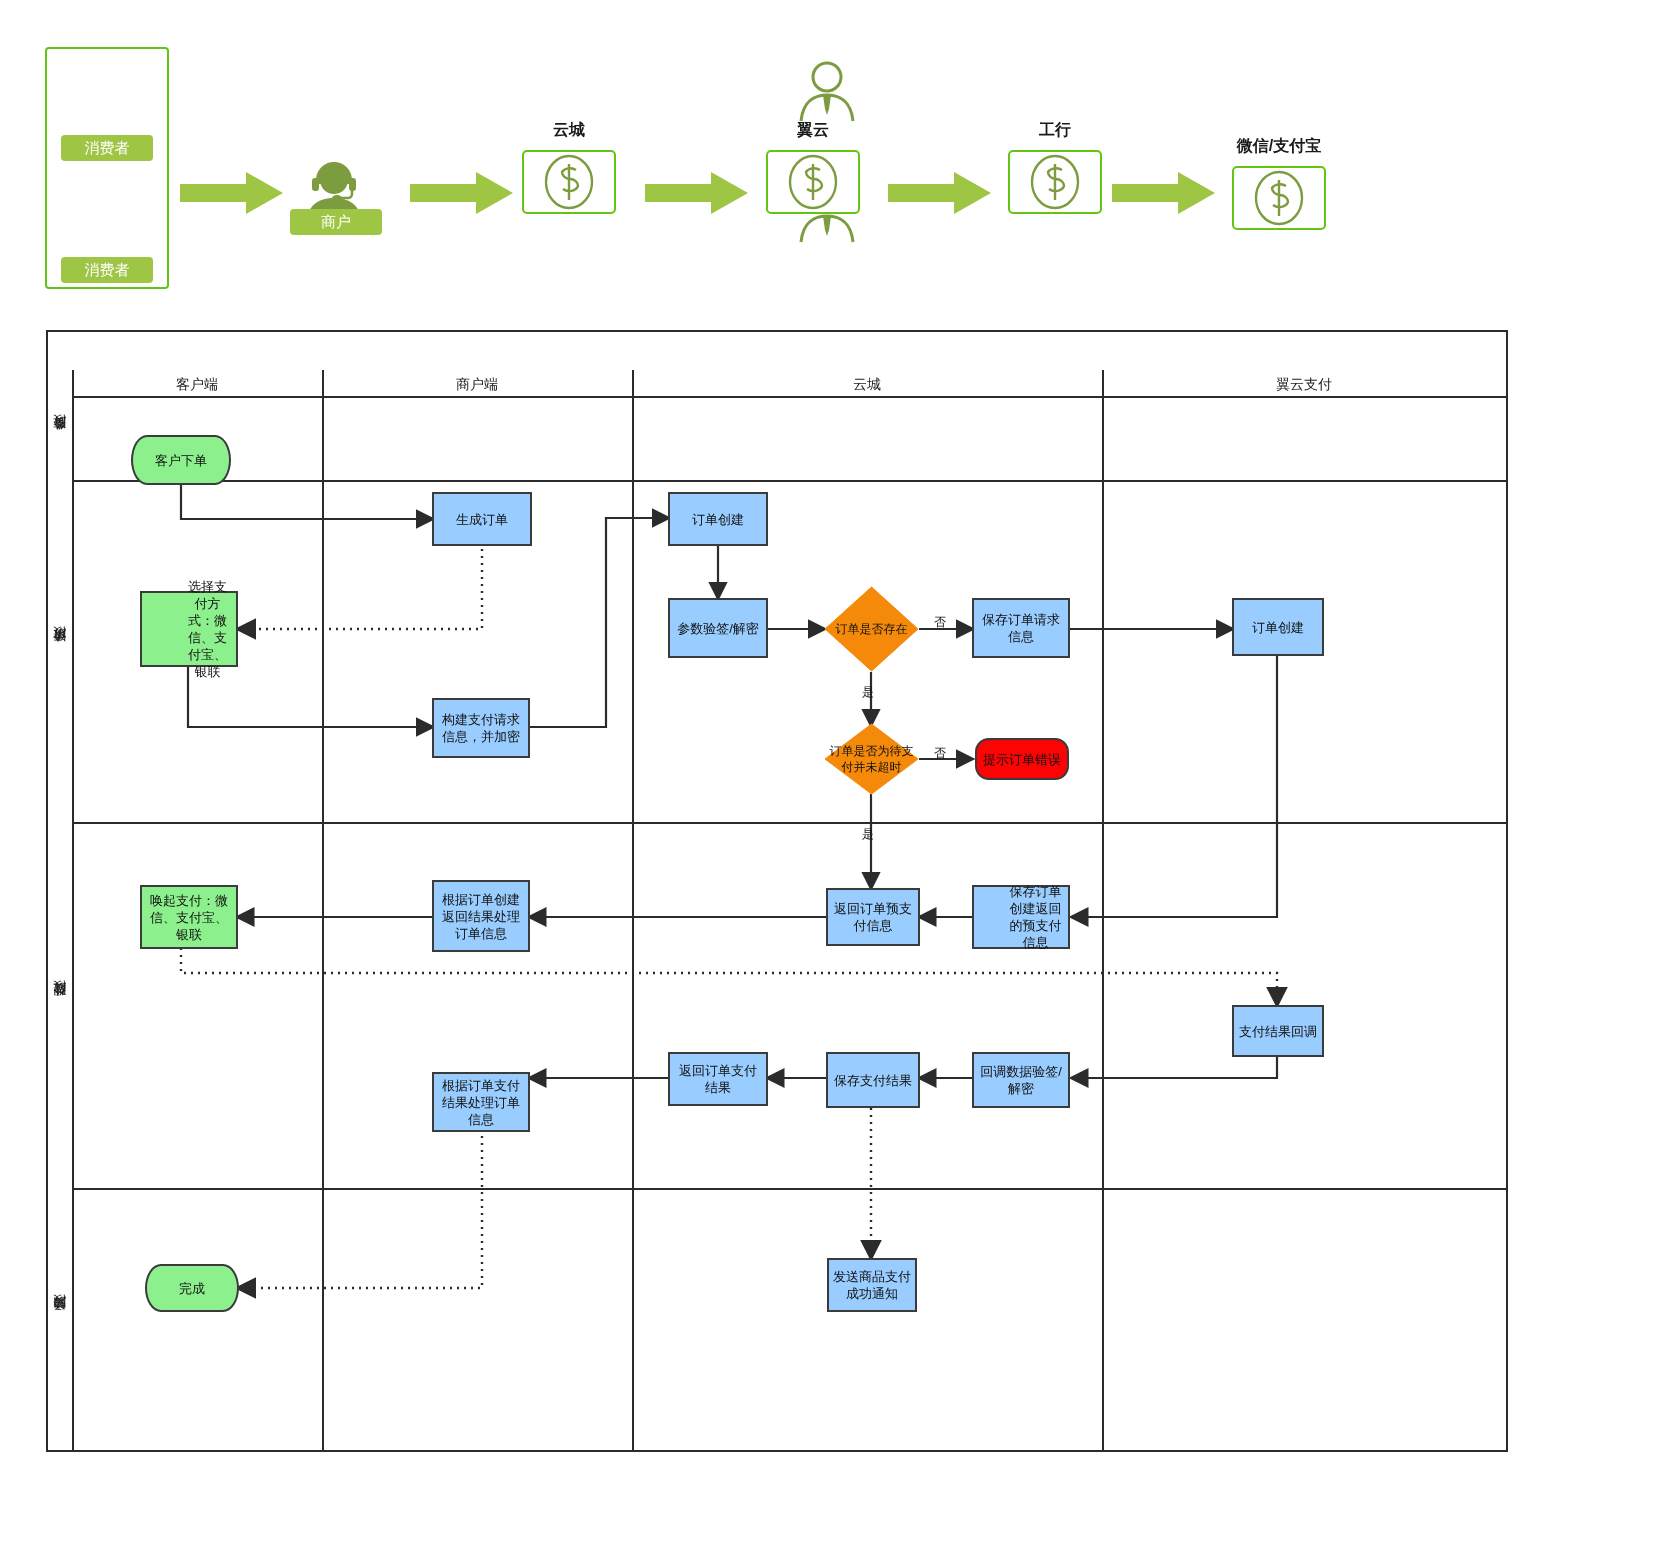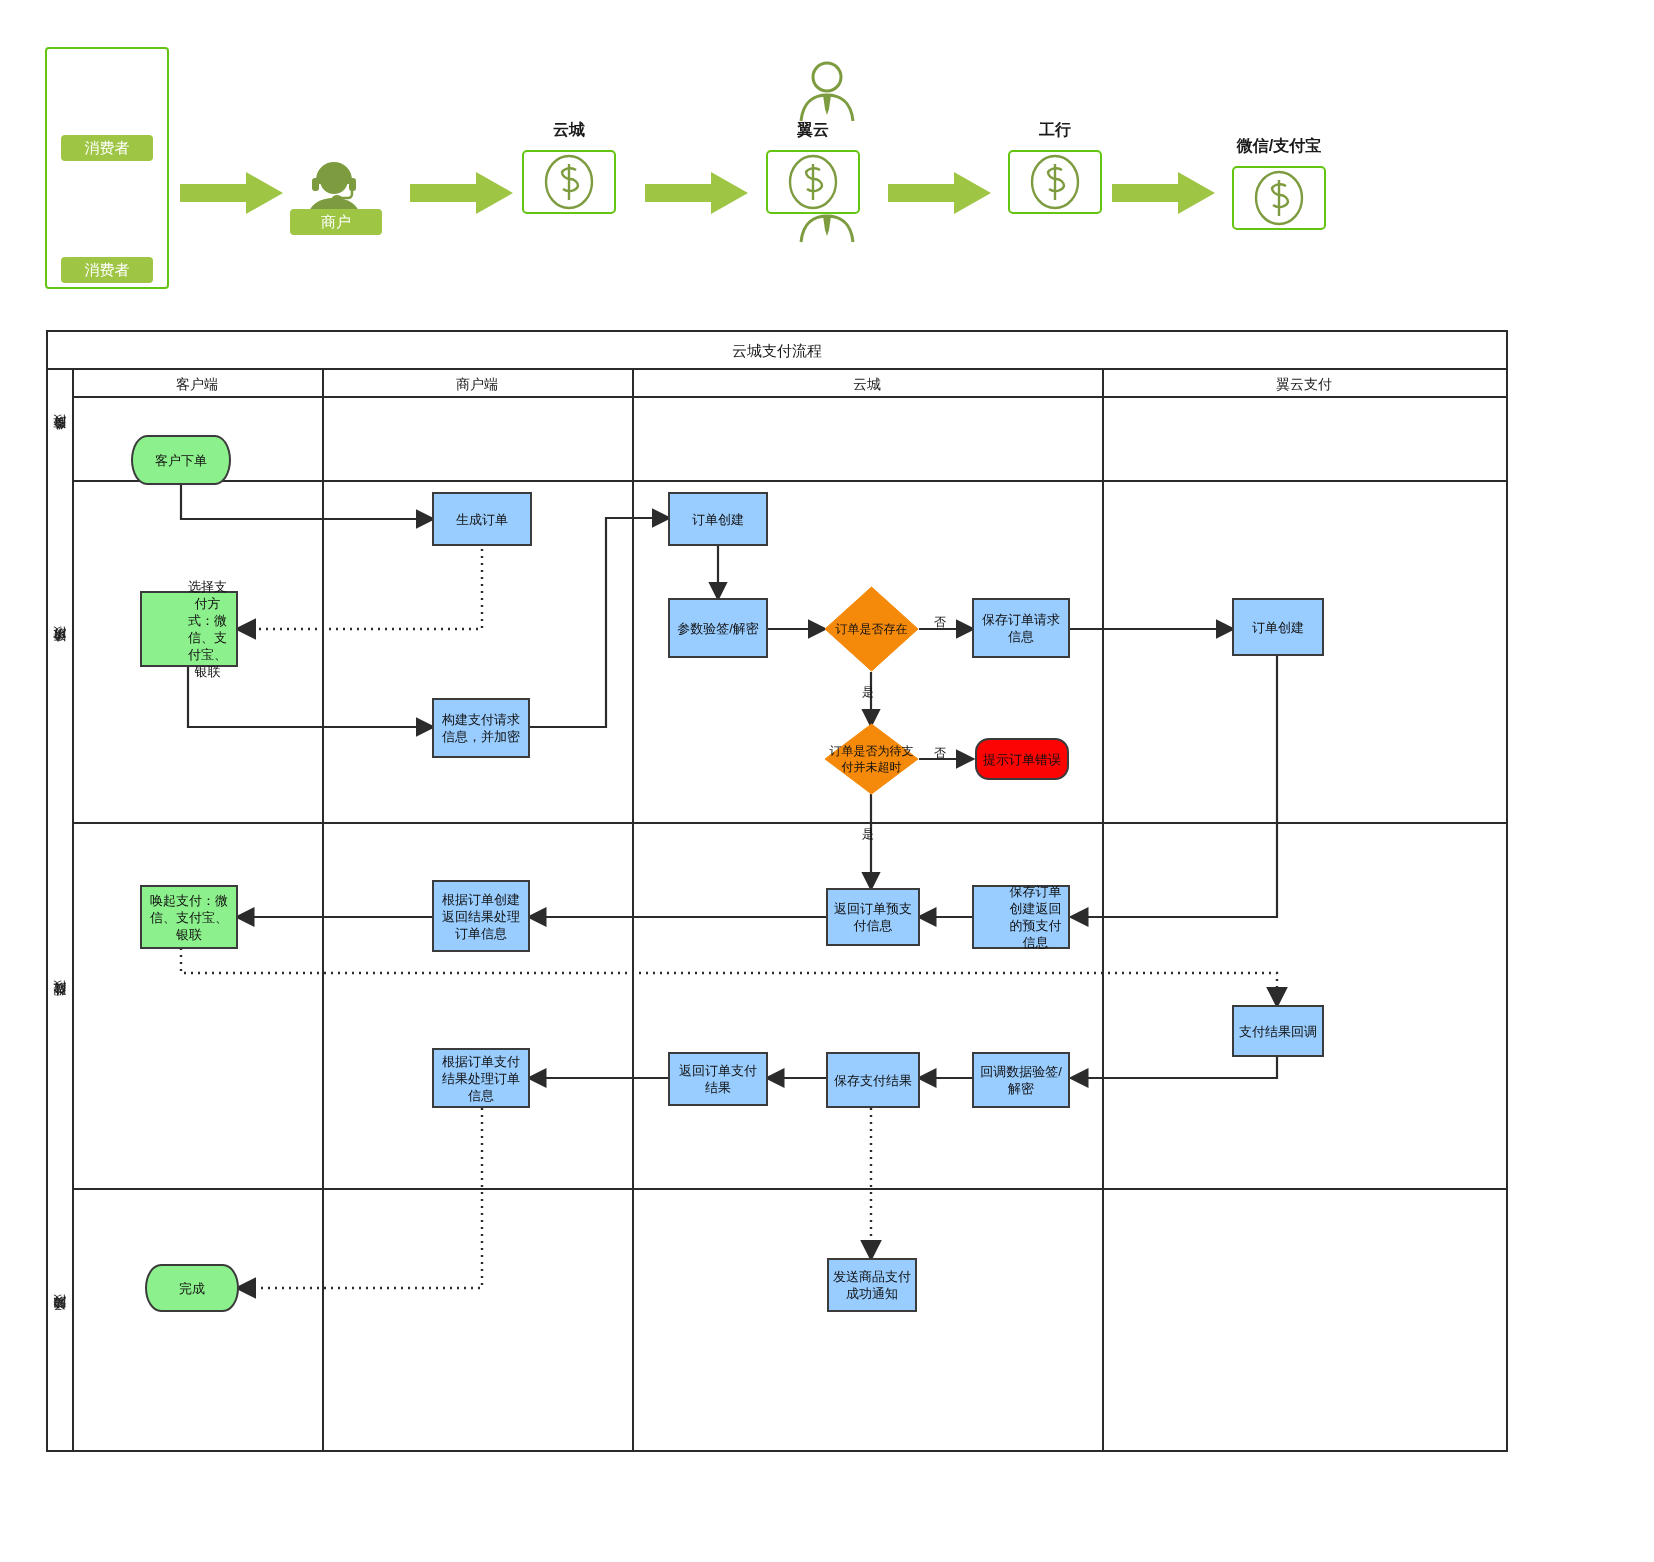--- a/index.html
+++ b/index.html
@@ -289,21 +289,20 @@
           <ellipse cx="45" cy="30" rx="23" ry="26" fill="none" stroke="#7d9b3f" stroke-width="2.4"></ellipse>
           <path d="M52 18 a9 7 0 0 0 -14 2 a8 7 0 0 0 8 7 a8 7 0 0 1 8 7 a9 7 0 0 1 -15 3" fill="none" stroke="#7d9b3f" stroke-width="2.4"></path>
           <line x1="45" y1="12" x2="45" y2="48" stroke="#7d9b3f" stroke-width="2.4"></line>
         </svg>
       </div>
     </div>
   </div>
 
   <div id="swimlane">
 
-    <div class="grid-title">云城支付流程</div>
 
     <div class="col-head" style="left:24px; width:250px;">客户端</div>
     <div class="col-head" style="left:274px; width:310px;">商户端</div>
     <div class="col-head" style="left:584px; width:470px;">云城</div>
     <div class="col-head" style="left:1054px; width:404px;">翼云支付</div>
 
     <div class="vline" style="left:24px;  top:38px;  height:1080px;"></div>
     <div class="vline" style="left:274px; top:38px;  height:1080px;"></div>
     <div class="vline" style="left:584px; top:38px;  height:1080px;"></div>
     <div class="vline" style="left:1054px;top:38px;  height:1080px;"></div>
@@ -418,21 +417,21 @@
   <div class="node green-process" style="left:140px; top:885px; width:98px; height:64px;">唤起支付：微信、支付宝、银联</div>
 
   <div class="node process" style="left:432px; top:880px; width:98px; height:72px;">根据订单创建返回结果处理订单信息</div>
 
   <div class="node process" style="left:826px; top:888px; width:94px; height:58px;">返回订单预支付信息</div>
 
   <div class="node process" style="left:972px; top:885px; width:98px; height:64px;padding-left:32px;">保存订单创建返回的预支付信息</div>
 
   <div class="node process" style="left:1232px; top:1005px; width:92px; height:52px;">支付结果回调</div>
 
-  <div class="node process" style="left:432px; top:1048px; width:98px; height:60px;font-family:Liberation Serif, serif;">根据订单支付结果处理订单信息</div>
+  <div class="node process" style="left:432px; top:1072px; width:98px; height:60px;font-family:Liberation Serif, serif;">根据订单支付结果处理订单信息</div>
 
   <div class="node process" style="left:668px; top:1052px; width:100px; height:54px;">返回订单支付结果</div>
 
   <div class="node process" style="left:826px; top:1052px; width:94px; height:56px;">保存支付结果</div>
 
   <div class="node process" style="left:972px; top:1052px; width:98px; height:56px;">回调数据验签/解密</div>
 
   <div class="node terminator" style="left:145px; top:1264px; width:94px; height:48px;">完成</div>
 
   <div class="node process" style="left:827px; top:1258px; width:90px; height:54px;">发送商品支付成功通知</div>

